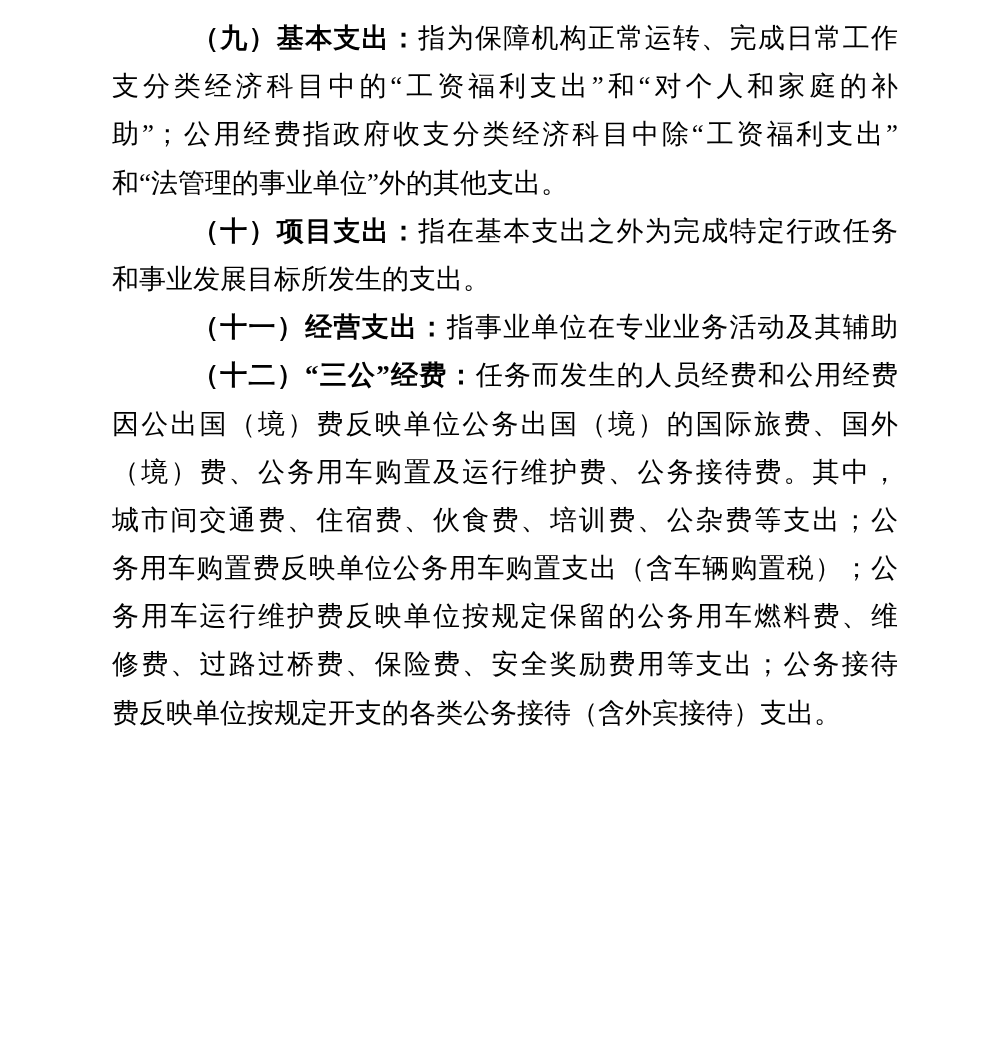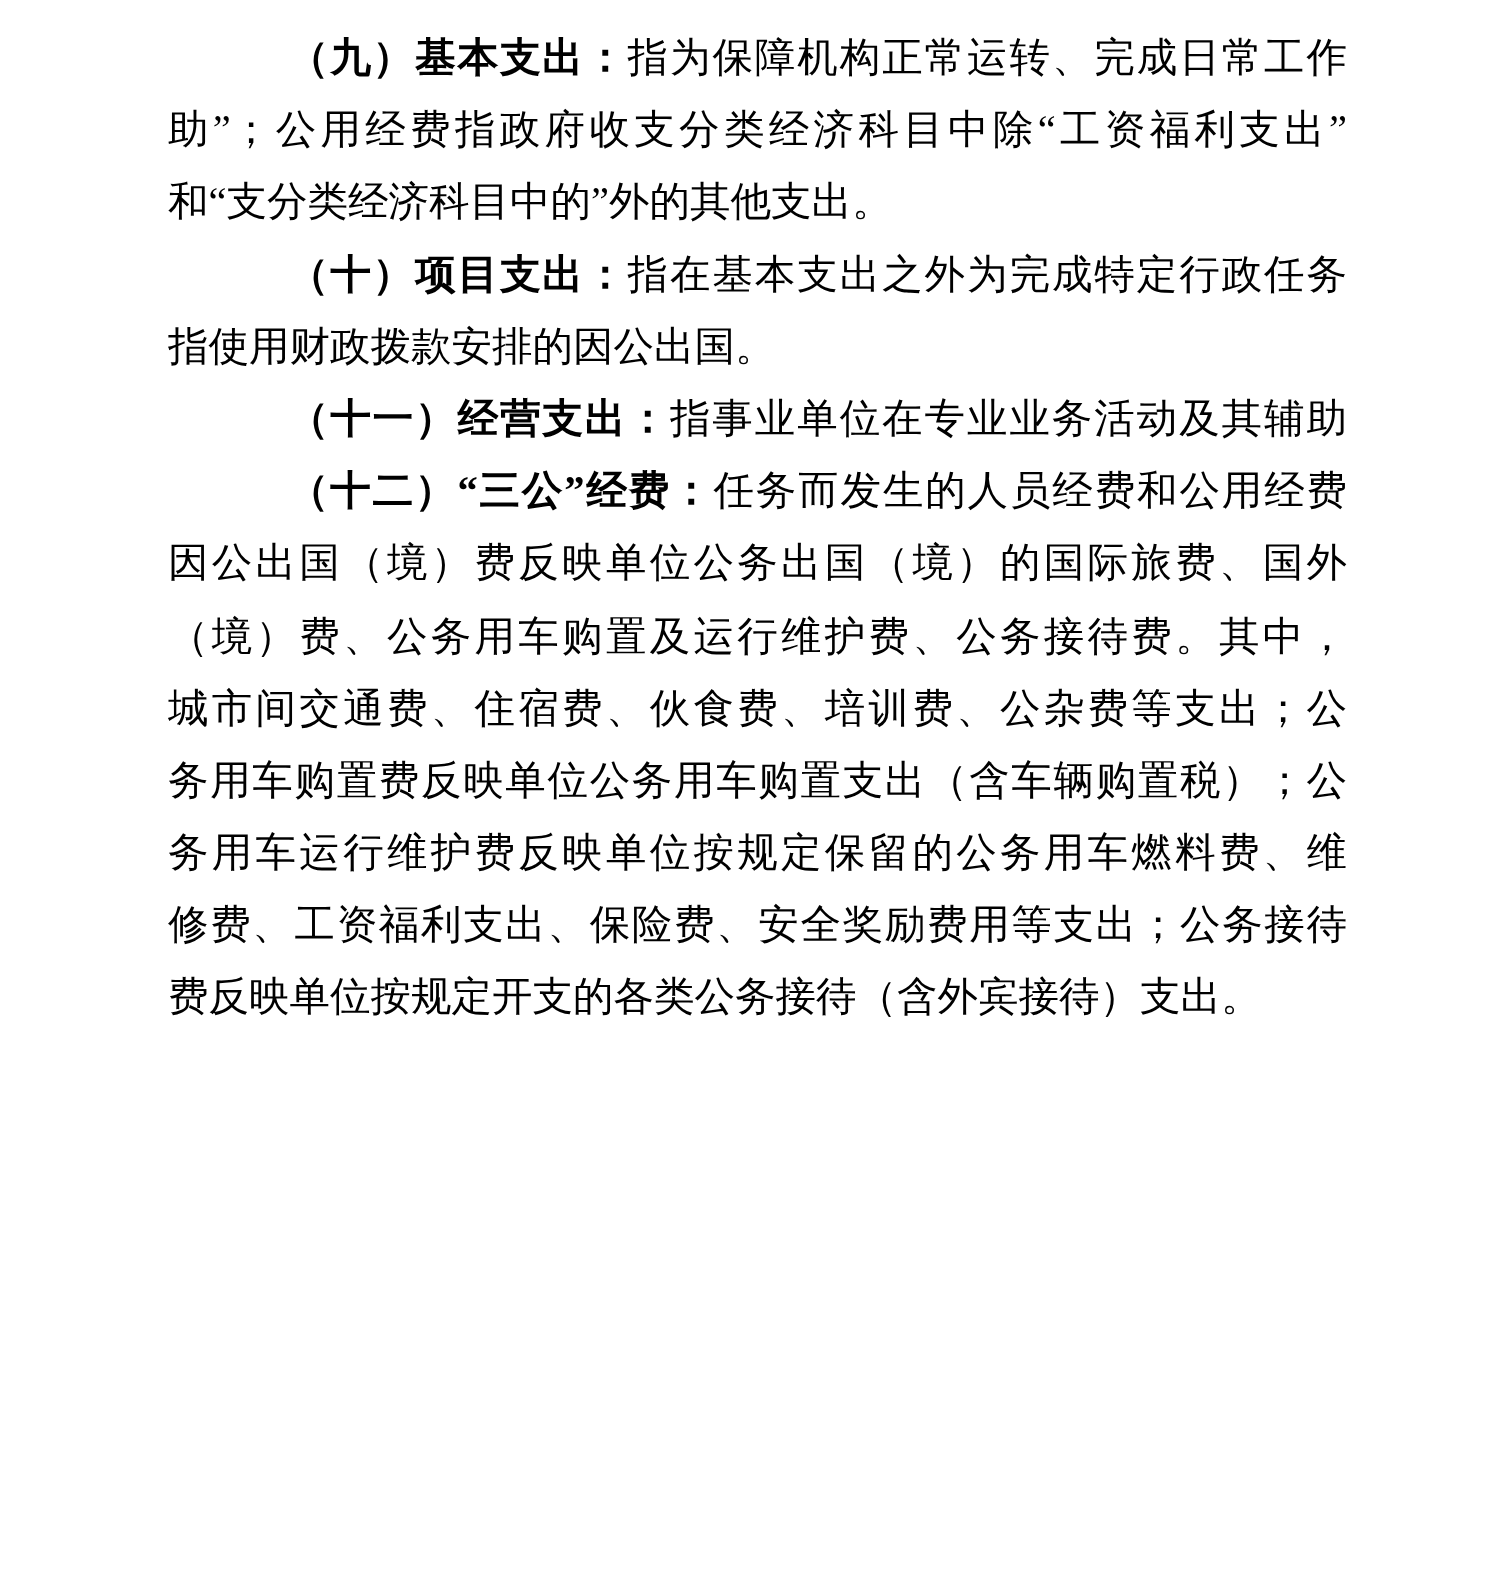--- a/index.html
+++ b/index.html
@@ -40,34 +40,35 @@
     font-weight: bold;
   }
 </style>
 </head>
 <body>
 
 <div class="page">
   <div class="text-block">
       <div>
         <div class="line indent"><span class="run-bold">（九）基本支出：</span><span class="run">指为保障机构正常运转、完成日常工作</span></div>
+        <div class="line"><span class="run">支分类经济科目中的“工资福利支出”和“对个人和家庭的补</span></div>
         <div class="line"><span class="run">助”；公用经费指政府收支分类经济科目中除“工资福利支出”</span></div>
-        <div class="line no-justify-last"><span class="run">和“支分类经济科目中的”外的其他支出。</span></div>
+        <div class="line no-justify-last"><span class="run">和“法管理的事业单位”外的其他支出。</span></div>
       </div>
       <div>
         <div class="line indent"><span class="run-bold">（十）项目支出：</span><span class="run">指在基本支出之外为完成特定行政任务</span></div>
-        <div class="line no-justify-last"><span class="run">指使用财政拨款安排的因公出国。</span></div>
+        <div class="line no-justify-last"><span class="run">和事业发展目标所发生的支出。</span></div>
       </div>
       <div>
         <div class="line indent"><span class="run-bold">（十一）经营支出：</span><span class="run">指事业单位在专业业务活动及其辅助</span></div>
       </div>
       <div>
         <div class="line indent"><span class="run-bold">（十二）“三公”经费：</span><span class="run">任务而发生的人员经费和公用经费</span></div>
         <div class="line"><span class="run">因公出国（境）费反映单位公务出国（境）的国际旅费、国外</span></div>
         <div class="line"><span class="run">（境）费、公务用车购置及运行维护费、公务接待费。其中，</span></div>
         <div class="line"><span class="run">城市间交通费、住宿费、伙食费、培训费、公杂费等支出；公</span></div>
         <div class="line"><span class="run">务用车购置费反映单位公务用车购置支出（含车辆购置税）；公</span></div>
         <div class="line"><span class="run">务用车运行维护费反映单位按规定保留的公务用车燃料费、维</span></div>
-        <div class="line"><span class="run">修费、工资福利支出、保险费、安全奖励费用等支出；公务接待</span></div>
+        <div class="line"><span class="run">修费、过路过桥费、保险费、安全奖励费用等支出；公务接待</span></div>
         <div class="line no-justify-last"><span class="run">费反映单位按规定开支的各类公务接待（含外宾接待）支出。</span></div>
       </div>
     </div>
 </div>
 
 </body></html>

